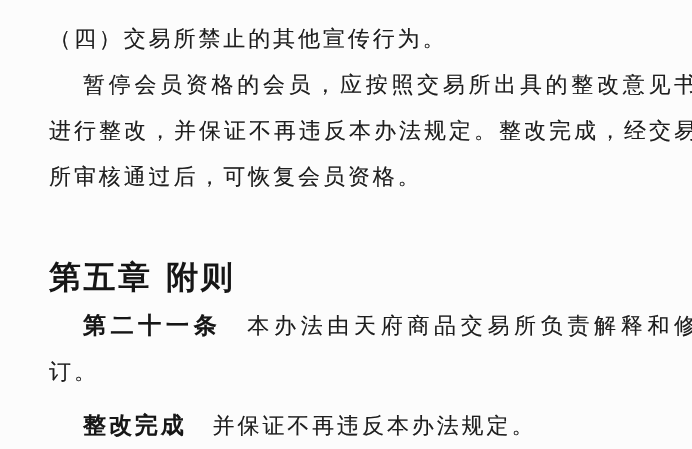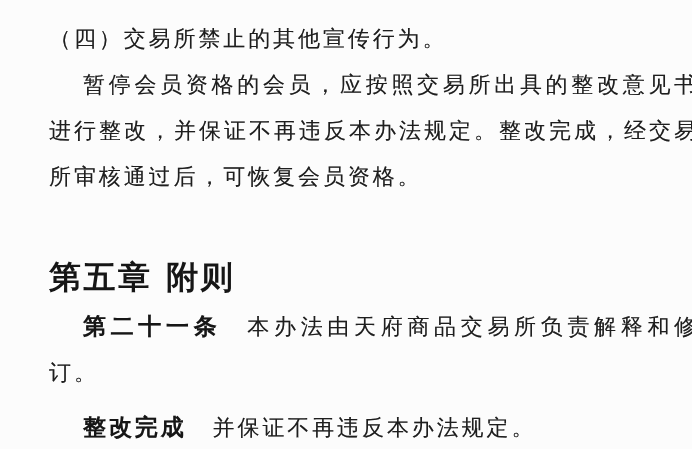--- a/index.html
+++ b/index.html
@@ -49,21 +49,21 @@
     font-size: 32px;
     font-weight: 700;
     line-height: 46px;
     letter-spacing: 2.5px;
     text-align: left;
     color: #161616;
   }
   .article-row-21 { margin-top: 3px; }
   .article-row-22 { margin-top: 8px; }
   .article-label {
-    font-family: Liberation Sans, sans-serif;
+    font-family: Liberation Serif, serif;
     font-weight: 700;
     font-size: 23px;
     letter-spacing: 2.9px;
     color: #161616;
     margin-right: 26px;
   }
 </style>
 </head>
 <body>
 

